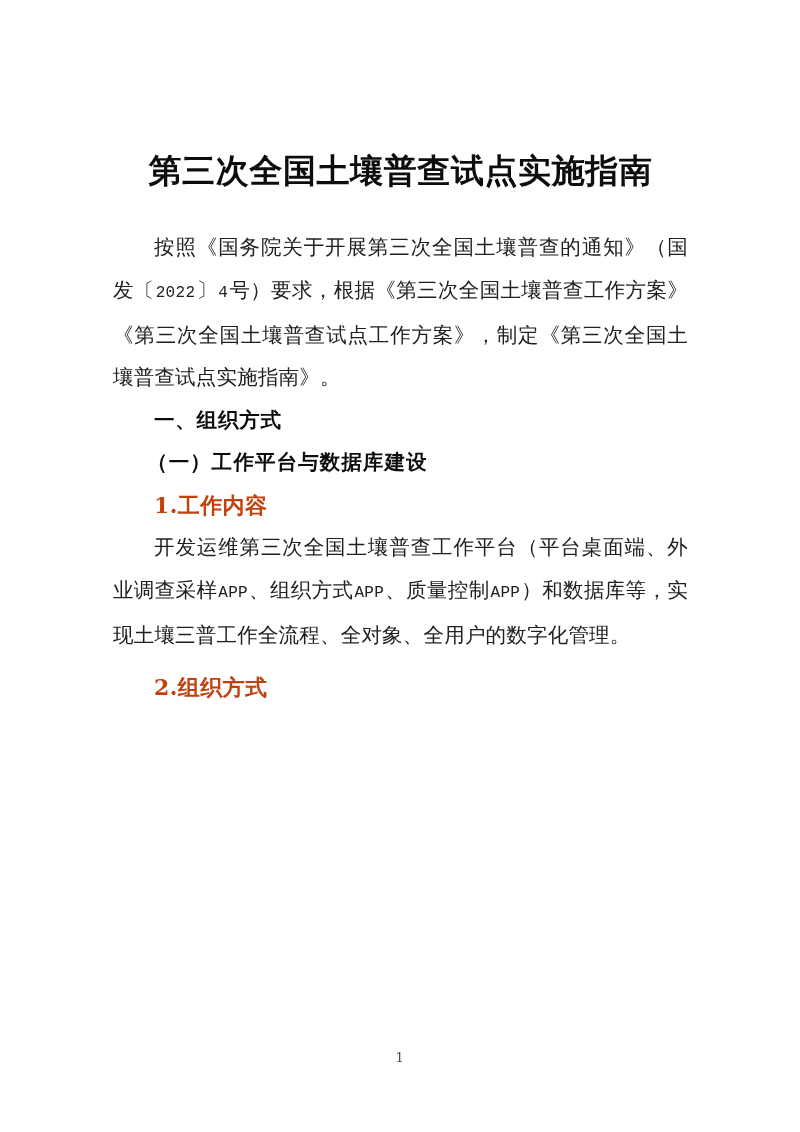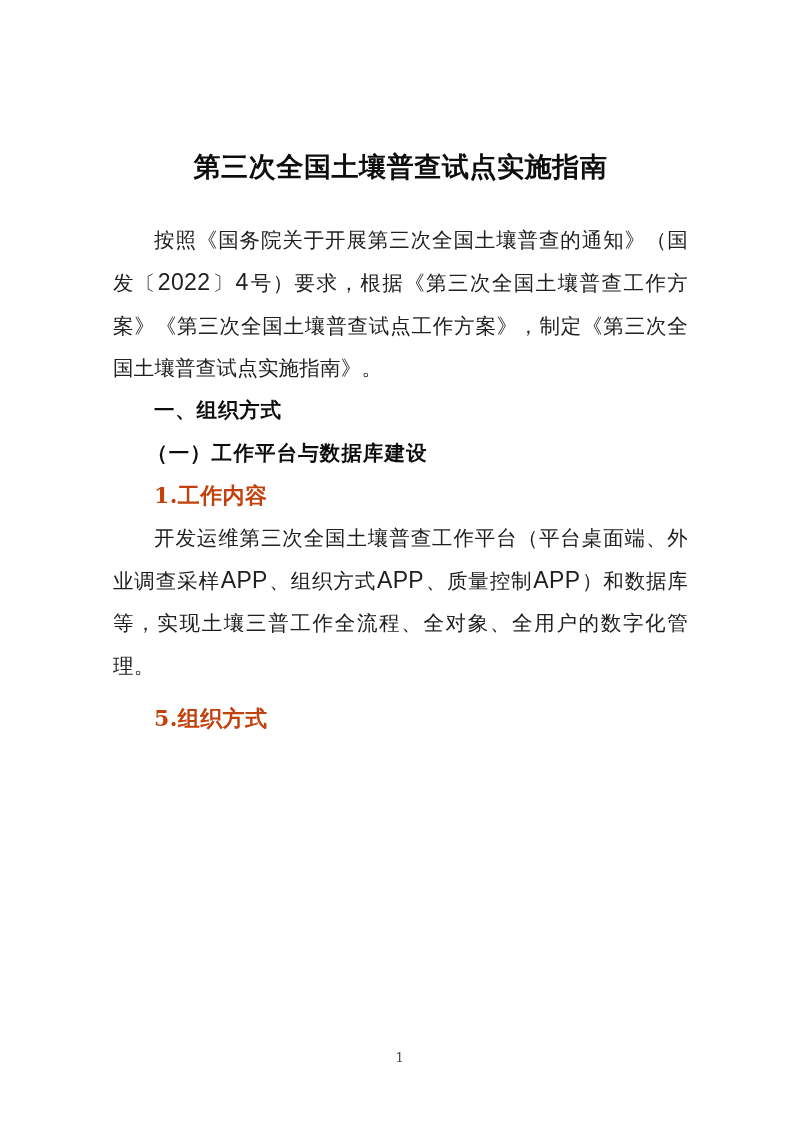--- a/index.html
+++ b/index.html
@@ -22,21 +22,21 @@
     left: 113px;
     top: 0;
     width: 575px;
   }
 
   
   .doc-title {
     text-align: center;
     font-family: "DejaVu Serif", "Liberation Serif", serif;
     font-weight: 700;
-    font-size: 27px;
+    font-size: 33px;
     letter-spacing: 0.6px;
     color: #0d0d0d;
     margin: 0;
     padding-top: 150px;
     line-height: 1.25;
   }
 
   
   .para {
     font-family: "DejaVu Serif", "Liberation Serif", serif;
@@ -53,22 +53,22 @@
   }
   .para.first {
     margin-top: 35px;
   }
   .para.tight {
     margin-top: 0;
   }
 
   
   .latin {
-    font-family: Liberation Sans, sans-serif;
-    font-size: 23px;
+    font-family: Liberation Mono, monospace;
+    font-size: 16px;
     letter-spacing: 0.3px;
     padding: 0 1px;
   }
 
   
   .h1 {
     font-family: "DejaVu Sans", "Liberation Sans", sans-serif;
     font-size: 20.5px;
     font-weight: 700;
     line-height: 42.4px;
@@ -128,19 +128,19 @@
     <p class="para first"><span>按照《国务院关于开展第三次全国土壤普查的通知》（国发〔</span><span class="latin">2022</span><span>〕</span><span class="latin">4</span><span>号）要求，根据《第三次全国土壤普查工作方案》《第三次全国土壤普查试点工作方案》，制定《第三次全国土壤普查试点实施指南》。</span></p>
 
     <div class="h1">一、组织方式</div>
 
     <div class="h2">（一）工作平台与数据库建设</div>
 
     <div class="h3">1.工作内容</div>
 
     <p class="para tight"><span>开发运维第三次全国土壤普查工作平台（平台桌面端、外业调查采样</span><span class="latin">APP</span><span>、组织方式</span><span class="latin">APP</span><span>、质量控制</span><span class="latin">APP</span><span>）和数据库等，实现土壤三普工作全流程、全对象、全用户的数字化管理。</span></p>
 
-    <div class="h3 spaced">5.组织方式</div>
+    <div class="h3 spaced">2.组织方式</div>
 
 
   </div>
 
   <div class="page-number">1</div>
 </div>
 
 </body></html>

